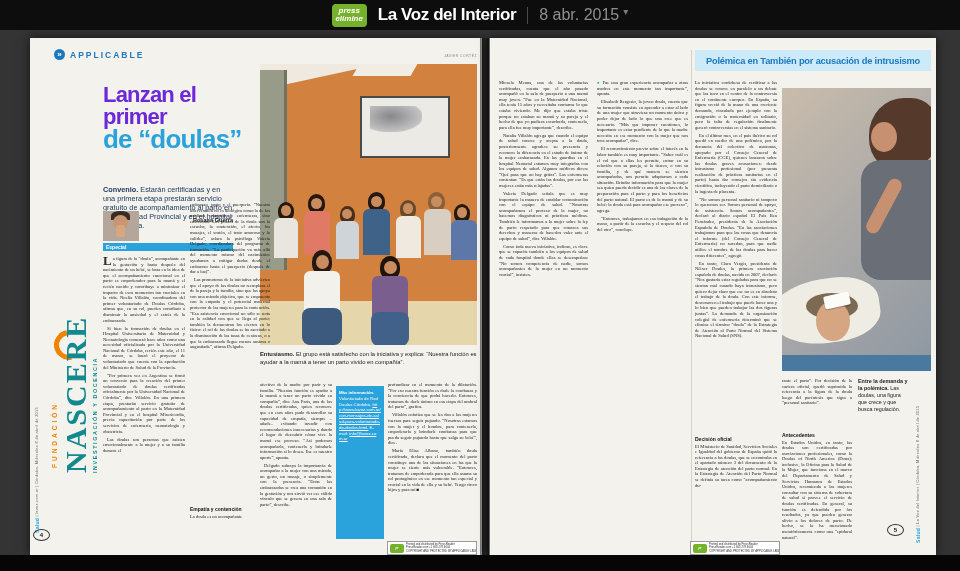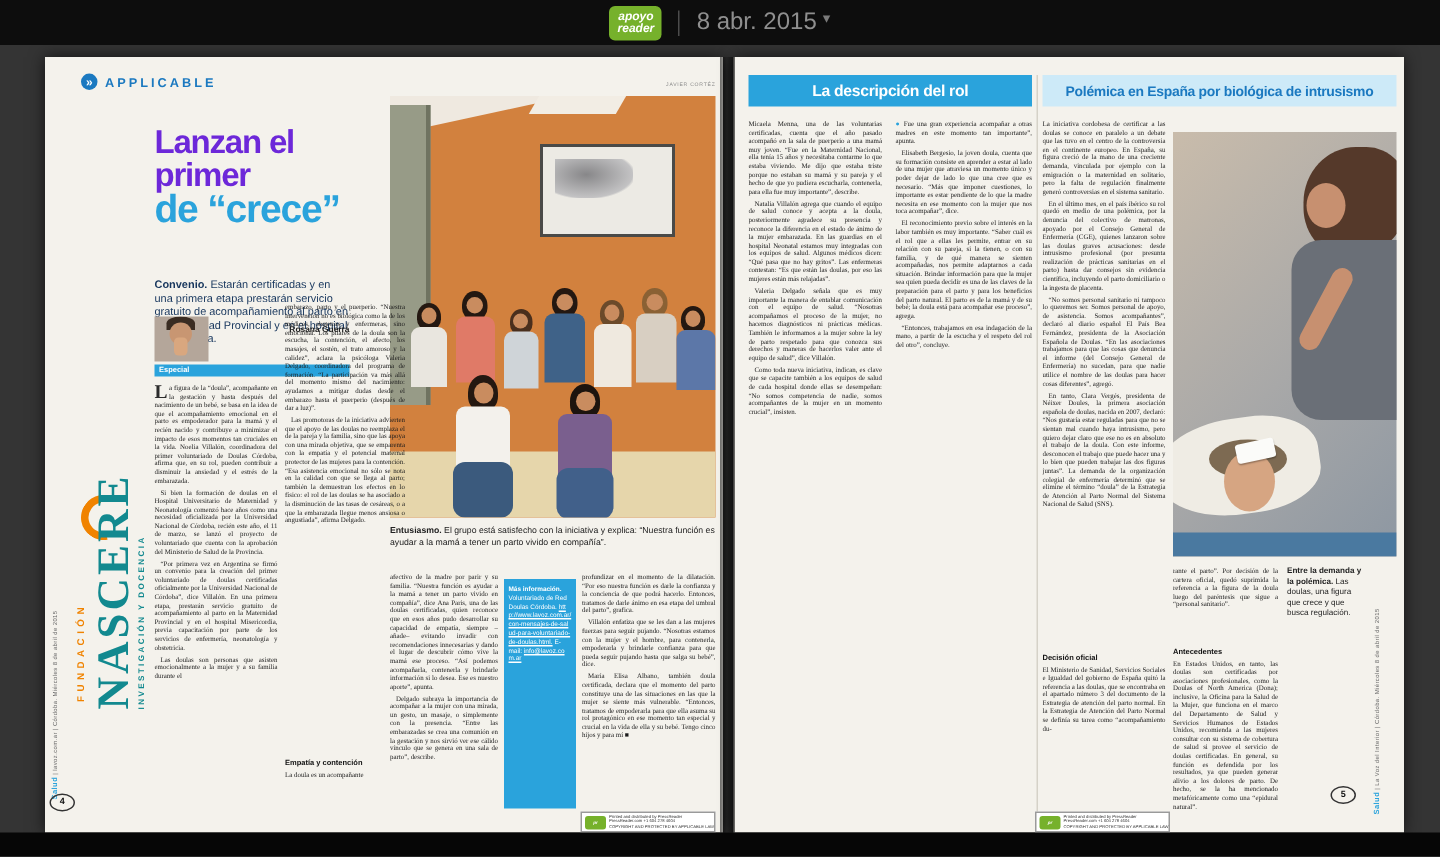--- a/index.html
+++ b/index.html
@@ -128,23 +128,24 @@
   .stamp-lines{display:flex;flex-direction:column;line-height:1.1;}
   .stamp-lines span{font-size:2.8px;color:#333;white-space:nowrap;}
   .stamp-l{left:357px;top:503px;}
   .stamp-r{left:201px;top:503px;}
 </style>
 </head>
 <body>
 
 <div class="topbar">
   <div class="pr-badge">
-    <span>apoyo</span>
-    <span>reader</span>
-  </div>
+    <span>press</span>
+    <span>elimine</span>
+  </div>
+  <div class="tb-title">La Voz del Interior</div>
   <div class="tb-sep"></div>
   <div class="tb-date">
     <span>8 abr. 2015</span>
     <span class="tb-chev">▾</span>
   </div>
 </div>
 
 <div class="spine"></div>
 
 <div class="page" id="left-page">
@@ -156,21 +157,21 @@
 
   <div class="photo-credit">JAVIER CORTÉZ</div>
 
   <div class="side-swoosh"></div>
   <div class="side-fund vert">FUNDACIÓN</div>
   <div class="side-nascere vert">NASCERE</div>
   <div class="side-invest vert">INVESTIGACIÓN Y DOCENCIA</div>
 
   <div class="headline">
     <span class="hl1">Lanzan el primer</span>
-    <span class="hl2">de “crece”</span>
+    <span class="hl2">de “doulas”</span>
   </div>
 
   <div class="deck">
     <b>Convenio.</b><span> Estarán certificadas y en una primera etapa prestarán servicio gratuito de acompañamiento al parto en la Maternidad Provincial y en el hospital Misericordia.</span>
   </div>
 
   <div class="byline">
     <div class="byline-photo">
       <div class="hr"></div>
       <div class="hd"></div>
@@ -289,22 +290,21 @@
     <div class="stamp-lines">
       <span>Printed and distributed by PressReader</span>
       <span>PressReader.com  +1 604 278 4604</span>
       <span>COPYRIGHT AND PROTECTED BY APPLICABLE LAW</span>
     </div>
   </div>
 </div>
 
 <div class="page" id="right-page">
 
-  <div class="art-header hdr-solid">La descripción del rol</div>
-  <div class="art-header hdr-light">Polémica en España por biológica de intrusismo</div>
+  <div class="art-header hdr-light">Polémica en También por acusación de intrusismo</div>
   <div class="vline"></div>
 
   <div class="tcol" style="left:10px;top:42px;width:89px;height:462px">
       <p>Micaela Menna, una de las voluntarias certificadas, cuenta que el año pasado acompañó en la sala de puerperio a una mamá muy joven. “Fue en la Maternidad Nacional, ella tenía 15 años y necesitaba contarme lo que estaba viviendo. Me dijo que estaba triste porque no estaban su mamá y su pareja y el hecho de que yo pudiera escucharla, contenerla, para ella fue muy importante”, describe.</p>
       <p>Natalia Villalón agrega que cuando el equipo de salud conoce y acepta a la doula, posteriormente agradece su presencia y reconoce la diferencia en el estado de ánimo de la mujer embarazada. En las guardias en el hospital Neonatal estamos muy integradas con los equipos de salud. Algunos médicos dicen: “Qué pasa que no hay gritos”. Las enfermeras contestan: “Es que están las doulas, por eso las mujeres están más relajadas”.</p>
       <p>Valeria Delgado señala que es muy importante la manera de entablar comunicación con el equipo de salud. “Nosotras acompañamos el proceso de la mujer, no hacemos diagnósticos ni prácticas médicas. También le informamos a la mujer sobre la ley de parto respetado para que conozca sus derechos y maneras de hacerlos valer ante el equipo de salud”, dice Villalón.</p>
       <p>Como toda nueva iniciativa, indican, es clave que se capacite también a los equipos de salud de cada hospital donde ellas se desempeñan: “No somos competencia de nadie, somos acompañantes de la mujer en un momento crucial”, insisten.</p>
     </div>
   <div class="tcol firstletter-accent" style="left:108px;top:42px;width:91px;height:462px">
       <p>● Fue una gran experiencia acompañar a otras madres en este momento tan importante”, apunta.</p>

